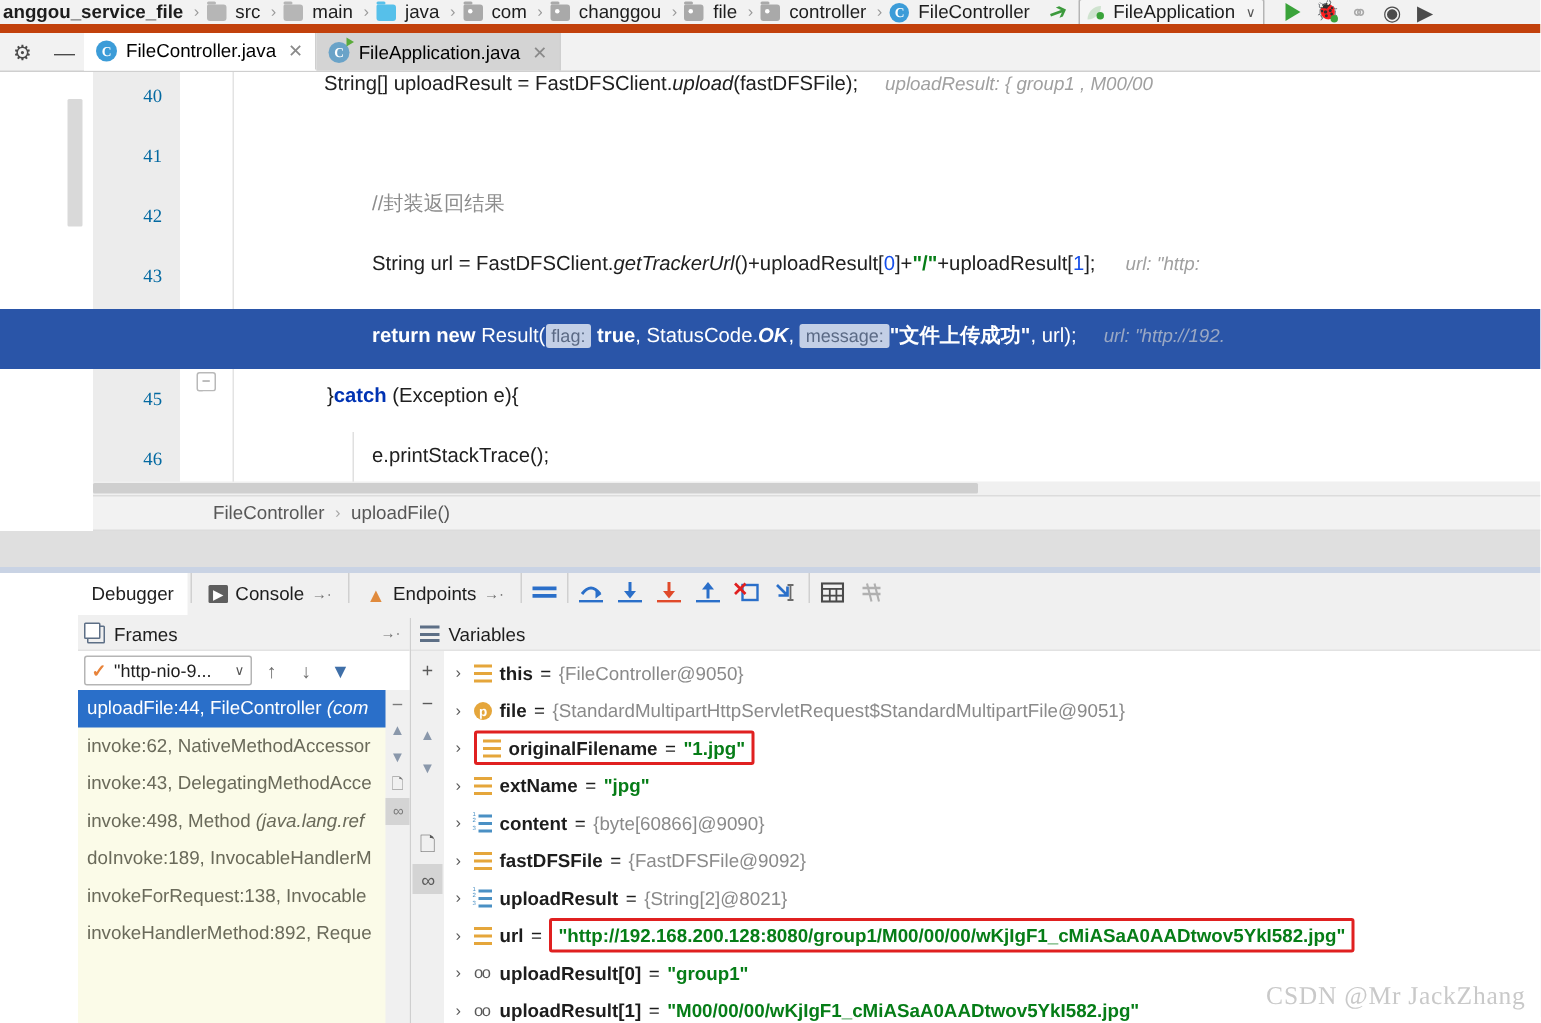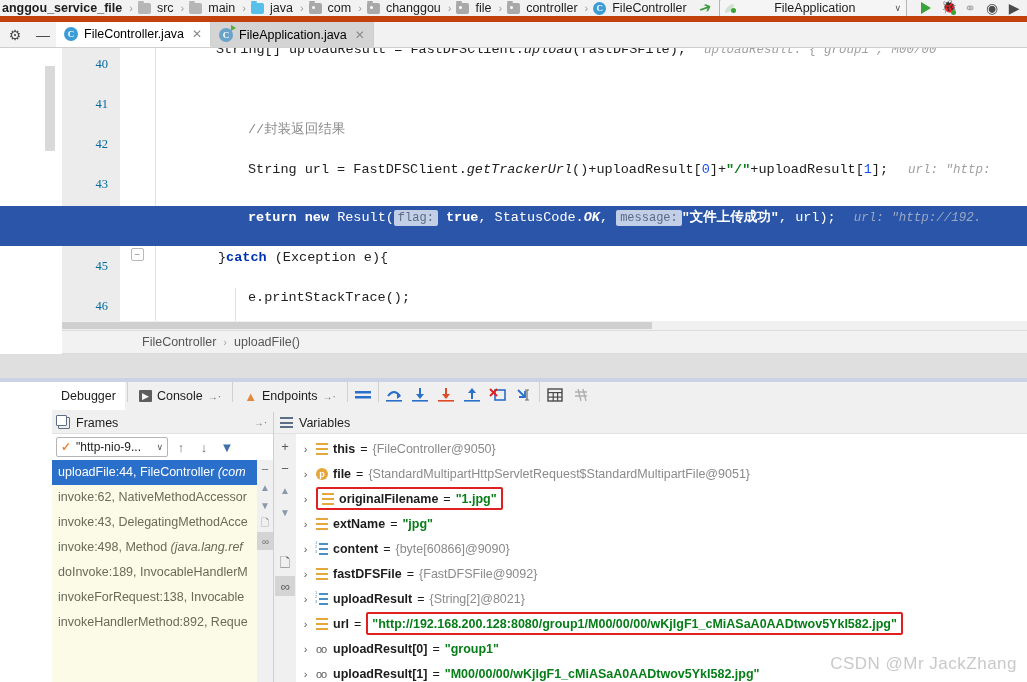--- a/index.html
+++ b/index.html
@@ -55,21 +55,21 @@
   .ic.folder.pkg::before { background:#a9a9a9; }
   .ic.cls {
     width: 13px; height: 13px; border-radius: 50%; background: #3c9cd8;
     color: #fff; font-size: 9px; font-weight: bold; line-height: 13px; text-align: center;
     font-family: "Liberation Serif", serif;
   }
   .nav-hammer { color:#3c9a3c; font-size:15px; margin:0 8px 0 10px; transform: rotate(-20deg); display:inline-block;}
   .run-config {
     display: inline-flex; align-items: center; height: 19px;
     border: 1px solid #b5b5b5; background: #f5f5f5; border-radius: 2px;
-    padding: 0 5px; margin-right: 8px; gap: 32px;
+    padding: 0 5px; margin-right: 8px;
   }
   .run-config .leaf {
     width: 12px; height: 12px; margin-right: 5px; position: relative;
   }
   .run-config .leaf::before {
     content:""; position:absolute; left:0; top:2px; width:9px; height:9px;
     background: #cfe3cf; border-radius: 9px 0 9px 0;
   }
   .run-config .leaf::after {
     content:""; position:absolute; left:6px; top:6px; width:5px; height:5px;
@@ -118,22 +118,22 @@
     background:#ececec;
   }
   .fold-col { position:absolute; left:120px; top:0; width:36px; height:282px; background:#ffffff; border-right:1px solid #e3e3e3;}
   .code-area { position:absolute; left:156px; top:0; right:0; height:282px; }
 
   .ln {
     position:absolute; left:0; width:58px; text-align:right; padding-right:12px;
     font-family:"Liberation Serif", serif; font-size:12.5px; color:#0369a1; height:40px; line-height:40px;
   }
   .codeline {
-    position:absolute; left:0; height:40px; line-height:24px; white-space:nowrap;
-    font-family:Liberation Mono, monospace; font-size:13.5px; color:#202020;
+    position:absolute; left:0; height:40px; line-height:36px; white-space:nowrap;
+    font-family:Liberation Sans, sans-serif; font-size:13.5px; color:#202020;
   }
   .codeline.hl { background:#2a55a8; color:#fff; left:-156px; padding-left:156px; width:1183px;}
   .hl-bar-a { position:absolute; left:62px; width:58px; height:40px; background:#fdf6dd;}
   .kw { color:#0033b3; font-weight:bold; }
   .kw-w { color:#ffffff; font-weight:bold; }
   .meth { font-style: italic; }
   .num { color:#1750eb; }
   .str { color:#067d17; font-weight:bold; }
   .str-w { color:#ffffff; font-weight:bold; }
   .cmt { color:#8c8c8c; }
@@ -245,21 +245,21 @@
            line-height:12px; text-align:center; display:block;}
   .vic.oo { color:#5a5a5a; font-size:11px; letter-spacing:-1px; display:block; line-height:12px;}
   .vname { color:#1d1d1d; font-weight:bold; }
   .veq { color:#1d1d1d; }
   .vref { color:#8a8a8a; }
   .vstr { color:#067d17; font-weight:bold; }
   .redbox { border:2px solid #e02020; border-radius:2px; padding:0 4px; display:inline-flex; align-items:center; gap:5px; height:23px;}
 
   .watermark {
     position:absolute; right:10px; bottom:8px; font-size:17px; color:#c9c9c9;
-    font-family:Liberation Sans, sans-serif; letter-spacing:0.5px;
+    font-family:Liberation Serif, serif; letter-spacing:0.5px;
   }
   .cursor-arrow { position:absolute; left:62px; top:630px; width:0;height:0; }
 </style>
 </head>
 <body>
 
 <div class="app">
 
   <div class="bg-browser">
     <div class="bg-row-sel"></div>

